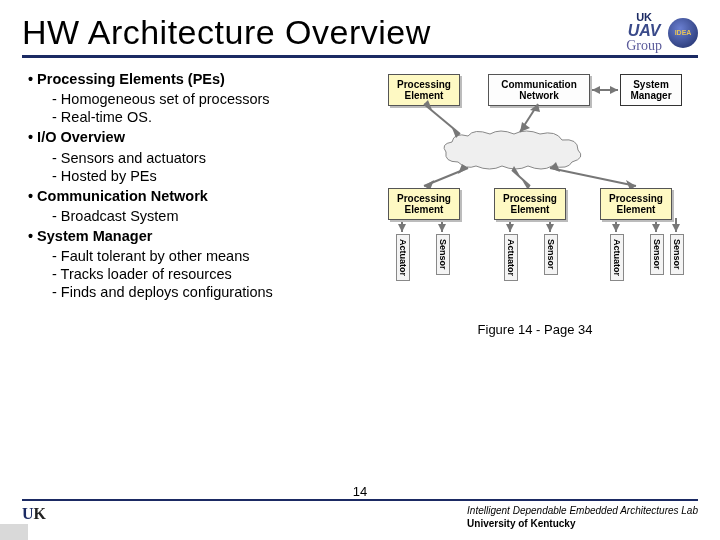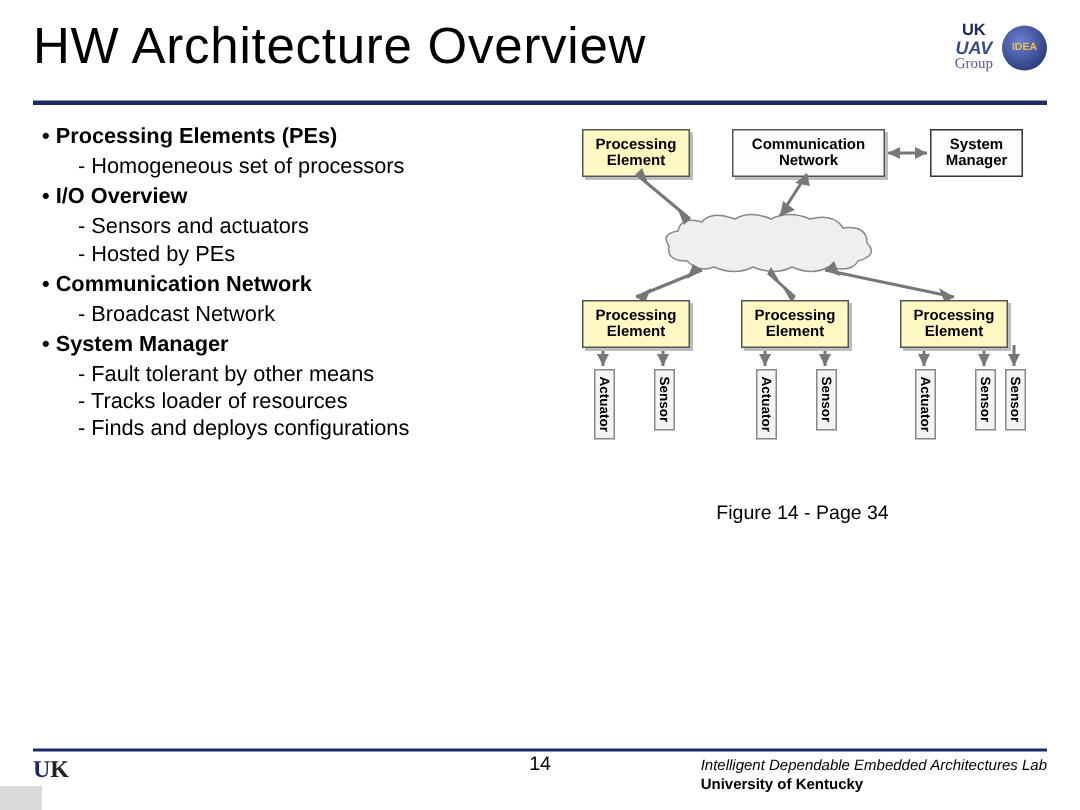--- a/index.html
+++ b/index.html
@@ -6,27 +6,27 @@
   body {
     width: 720px;
     height: 540px;
     background: #fff;
     font-family: Arial, Helvetica, sans-serif;
     color: #000;
     position: relative;
     overflow: hidden;
   }
   .slide { padding: 12px 22px 8px 22px; height: 100%; display: flex; flex-direction: column; }
-  .title-row { display: flex; align-items: center; justify-content: space-between; border-bottom: 3px solid #1b2a63; padding-bottom: 16px; margin-bottom: 10px; }
+  .title-row { display: flex; align-items: center; justify-content: space-between; border-bottom: 3px solid #1b2a63; padding-bottom: 2px; margin-bottom: 10px; }
   .title { font-size: 34px; font-weight: 400; letter-spacing: 0.5px; }
   .logos { display: flex; gap: 6px; align-items: center; }
   .logo-badge { font-size: 8px; text-align: center; line-height: 1; }
   .logo-uk { font-weight: bold; color: #1b2a63; font-size: 11px; }
-  .logo-uav { font-weight: bold; font-style: italic; color: #3a4a8a; font-size: 12px; text-align: center; }
-  .logo-group { font-family: cursive; color: #5a5a9a; font-size: 10px; }
+  .logo-uav { font-weight: bold; font-style: italic; color: #3a4a8a; font-size: 16px; text-align: center; }
+  .logo-group { font-family: cursive; color: #5a5a9a; font-size: 14px; }
   .logo-circle { width: 30px; height: 30px; border-radius: 50%; background: radial-gradient(circle at 40% 35%, #6a7fd1, #1b2a63); color: #e6c35a; font-size: 7px; font-weight: bold; display: flex; align-items: center; justify-content: center; }
 
   .body-row { flex: 1; display: flex; gap: 10px; }
   .left { flex: 0 0 340px; font-size: 14.5px; line-height: 1.25; }
   .right { flex: 1; display: flex; flex-direction: column; align-items: center; }
 
   .h1 { font-weight: bold; margin: 2px 0 2px 6px; }
   .h1::before { content: "• "; }
   .sub { margin-left: 30px; text-indent: -9px; padding-left: 9px; }
   .sub::before { content: "- "; }
@@ -41,21 +41,21 @@
   .arrow-g { position: absolute; }
   .arrow-g line { stroke: #777; stroke-width: 2; }
   .arrow-g polygon { fill: #777; }
   .caption { font-size: 13px; margin-top: 24px; }
 
   .footer { position: absolute; left: 22px; right: 22px; bottom: 10px; }
   .footer-rule { border-top: 2px solid #1b2a63; height: 0; margin-bottom: 4px; }
   .footer-row { display: flex; align-items: flex-start; justify-content: space-between; font-size: 10px; }
   .footer-uk { font-family: Georgia, serif; font-weight: bold; color: #1b2a63; font-size: 16px; }
   .footer-uk .k { color: #222; }
-  .page-num { position: absolute; left: 50%; transform: translateX(-50%); bottom: 24px; font-size: 13px; }
+  .page-num { position: absolute; left: 50%; transform: translateX(-50%); bottom: 41px; font-size: 13px; }
   .footer-lab { text-align: left; font-style: italic; line-height: 1.25; }
   .footer-lab .uni { font-weight: bold; font-style: normal; margin-top: 24px; }
   .corner-stub { position: absolute; left: 0; bottom: 0; width: 28px; height: 16px; background: #d9d9d9; }
 </style>
 </head>
 <body>
 
 <div class="slide">
 
   <div class="title-row">
@@ -67,27 +67,28 @@
         <div class="logo-group">Group</div>
       </div>
       <div class="logo-circle">IDEA</div>
     </div>
   </div>
 
   <div class="body-row">
     <div class="left">
       <div class="h1">Processing Elements (PEs)</div>
       <div class="sub">Homogeneous set of processors</div>
+      <div class="sub">Real-time OS.</div>
 
       <div class="h1">I/O Overview</div>
       <div class="sub">Sensors and actuators</div>
       <div class="sub">Hosted by PEs</div>
 
       <div class="h1">Communication Network</div>
-      <div class="sub">Broadcast Network</div>
+      <div class="sub">Broadcast System</div>
 
       <div class="h1">System Manager</div>
       <div class="sub">Fault tolerant by other means</div>
       <div class="sub">Tracks loader of resources</div>
       <div class="sub">Finds and deploys configurations</div>
     </div>
 
     <div class="right">
       <div class="diagram">
 

